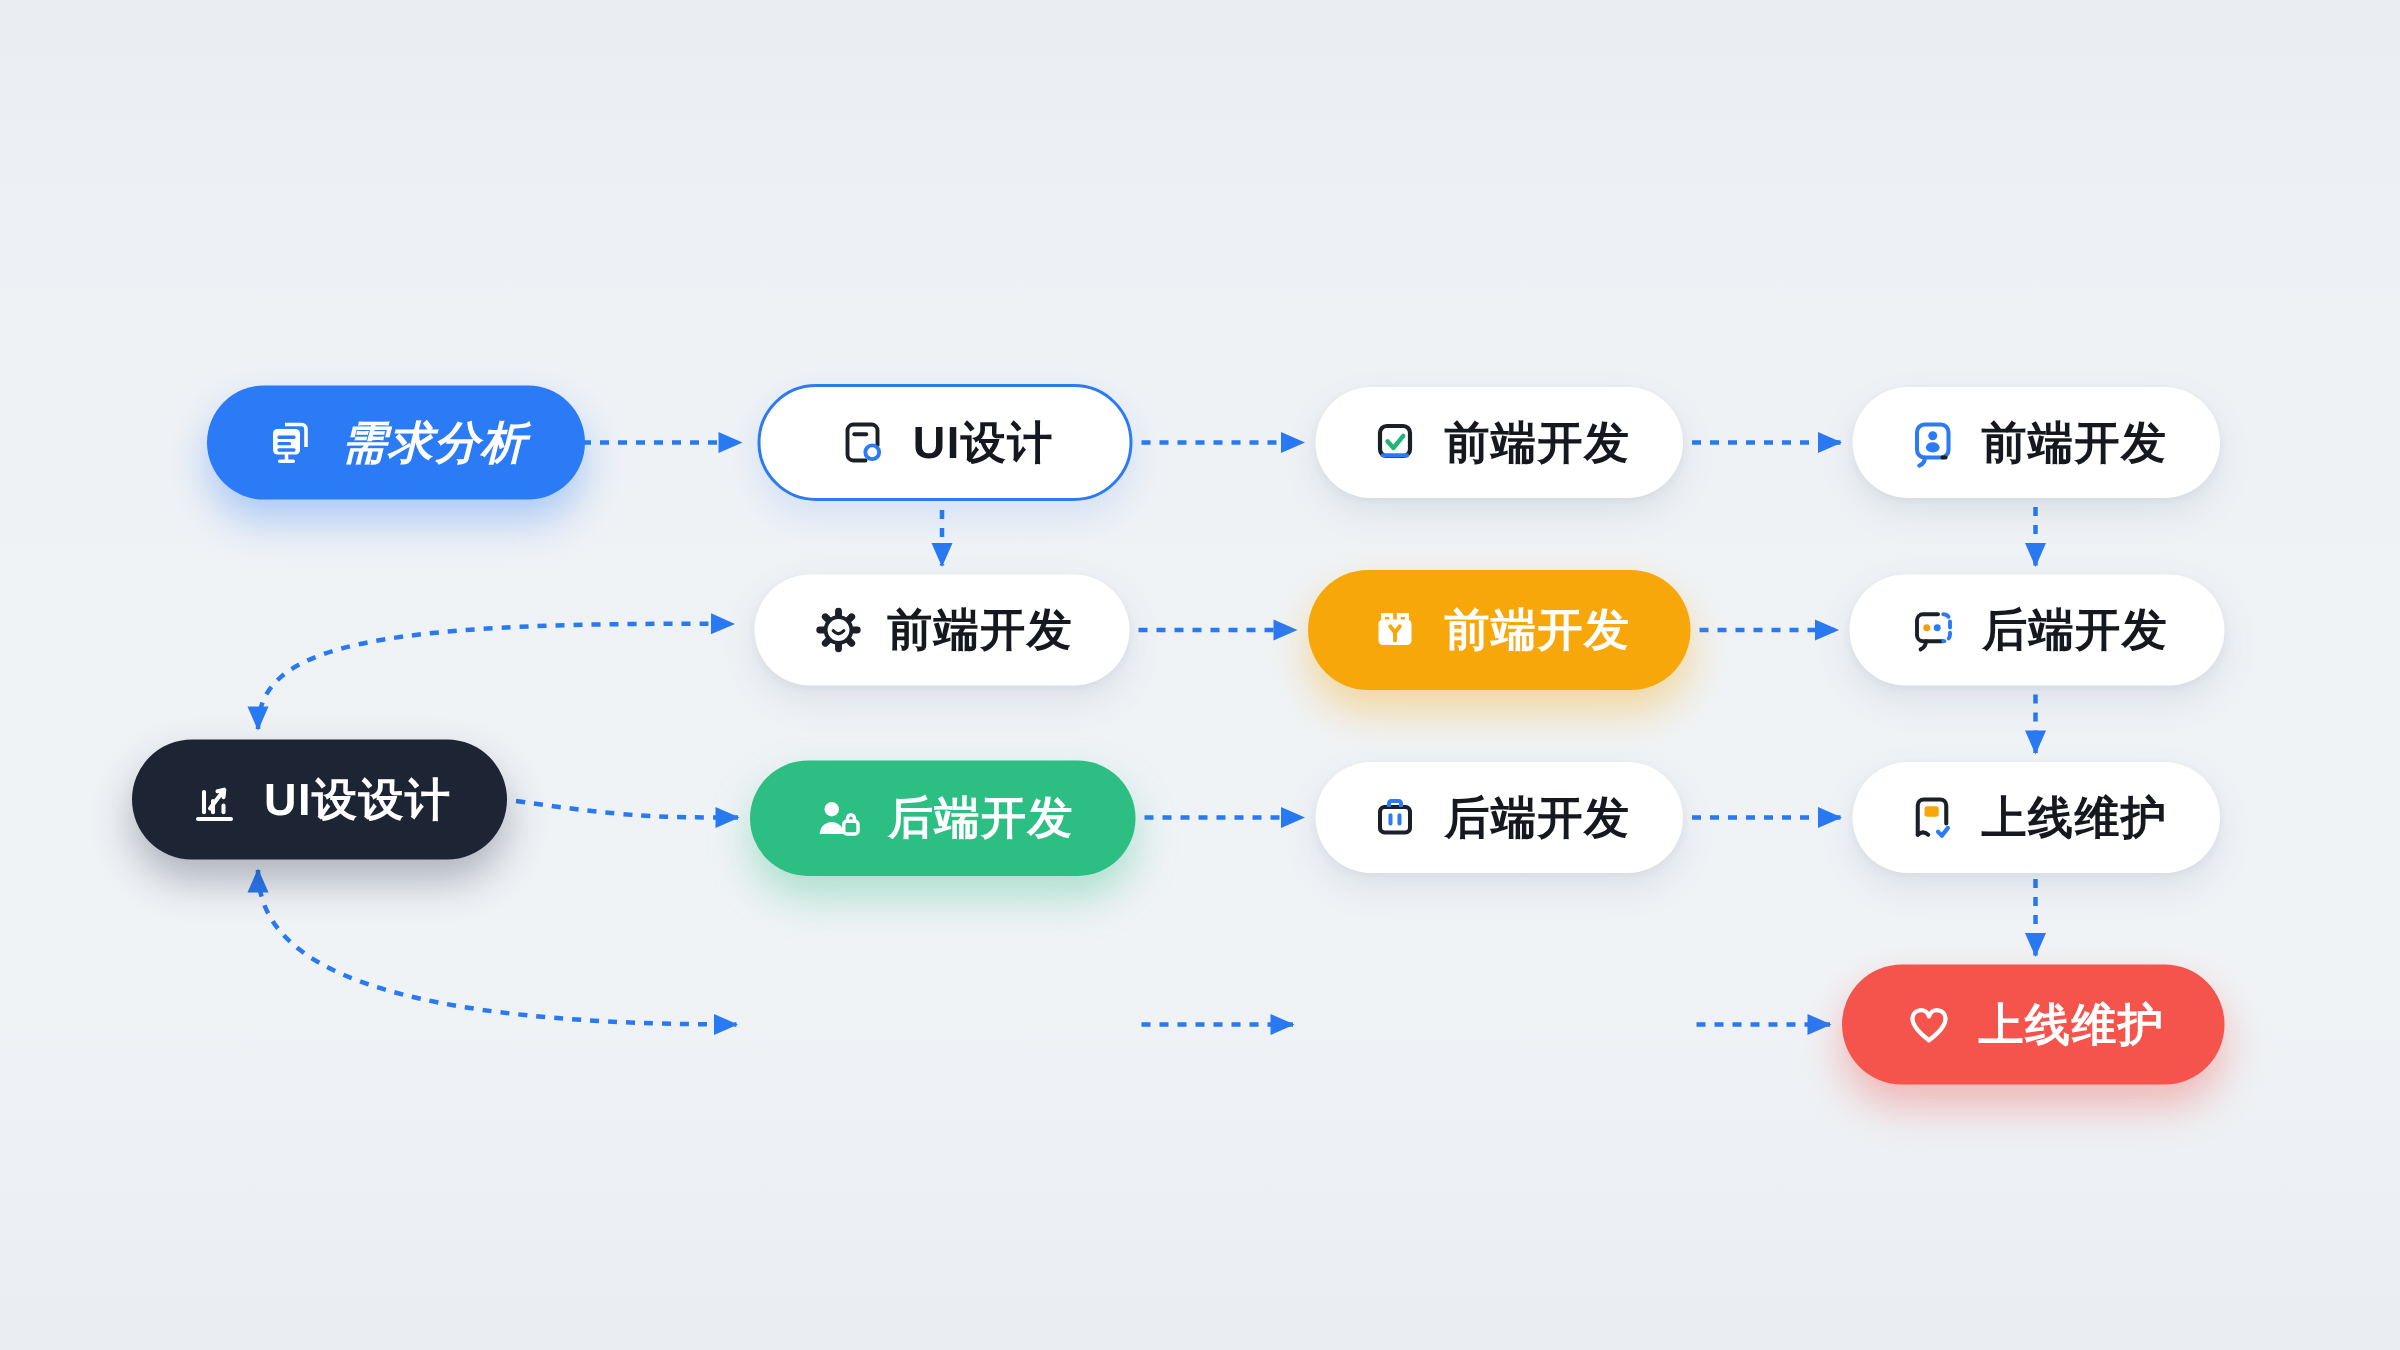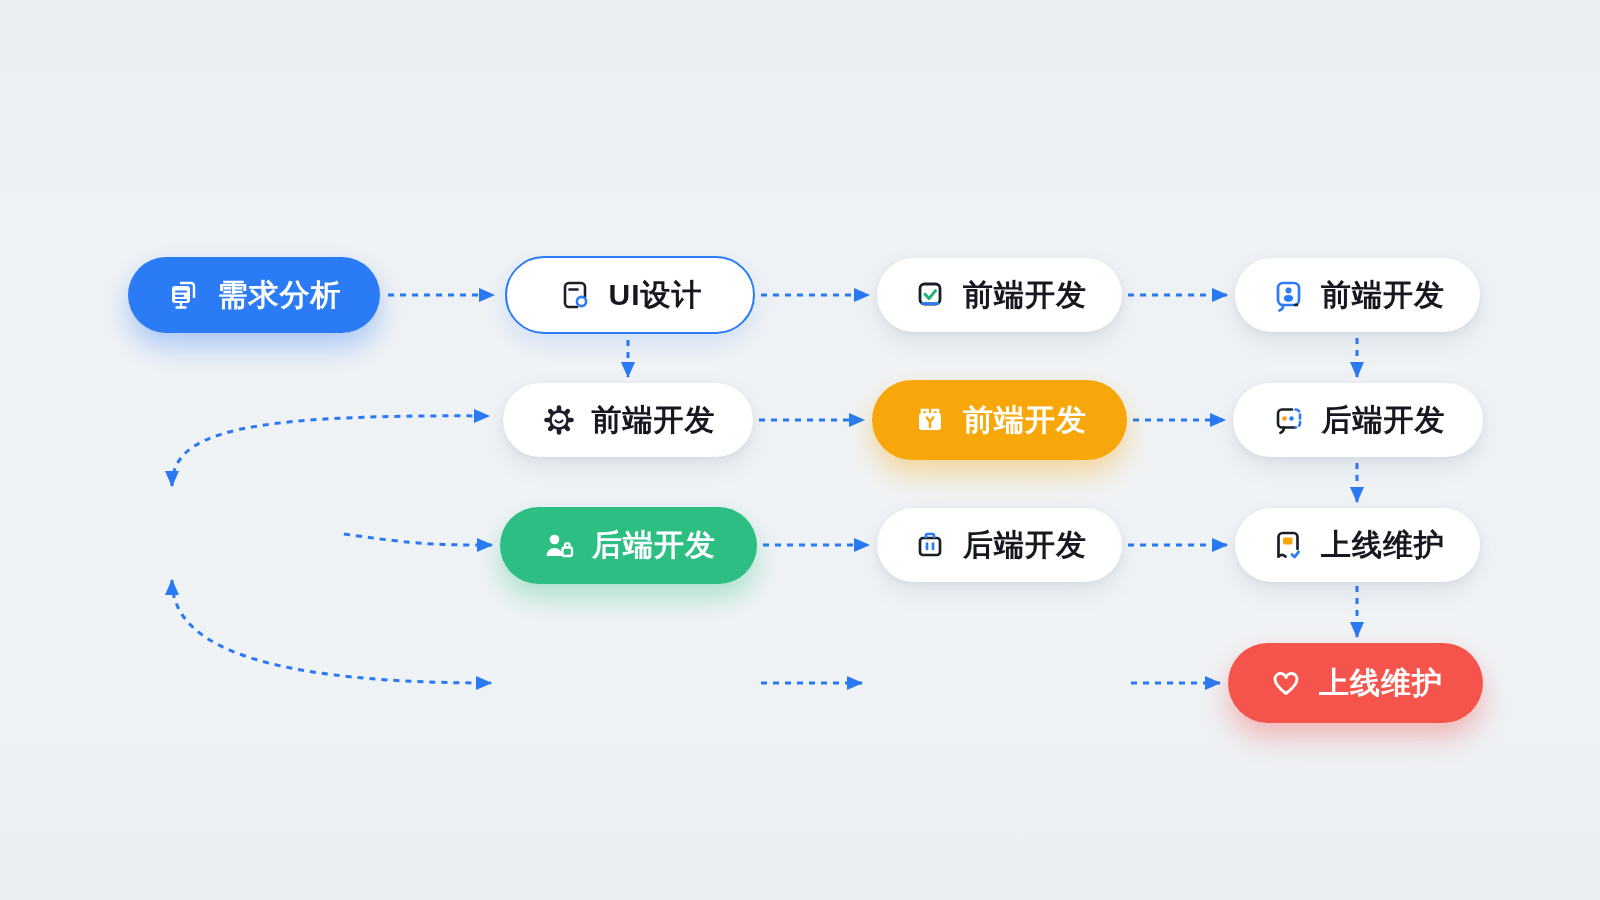--- a/index.html
+++ b/index.html
@@ -55,21 +55,21 @@
     <path class="edge" d="M344,534 C420,545 440,545 492,545" marker-end="url(#ah)"></path>
     <path class="edge" d="M763,545 L869,545" marker-end="url(#ah)"></path>
     <path class="edge" d="M1128,545 L1227,545" marker-end="url(#ah)"></path>
     <path class="edge" d="M1357,463 L1357,502" marker-end="url(#ah)"></path>
     <path class="edge" d="M172,580 C172,638 240,683 491,683" marker-start="url(#ah)" marker-end="url(#ah)"></path>
     <path class="edge" d="M761,683 L862,683" marker-end="url(#ah)"></path>
     <path class="edge" d="M1131,683 L1220,683" marker-end="url(#ah)"></path>
     <path class="edge" d="M1357,586 L1357,637" marker-end="url(#ah)"></path>
   </svg>
 
-  <div class="node v-blue" style="left: 128px; top: 257px; width: 252px; height: 76px; background-color: rgb(43, 123, 246);">
+  <div class="node v-blue" style="left: 138px; top: 257px; width: 252px; height: 76px; background-color: rgb(43, 123, 246); font-style: italic;">
     <span class="icon">
       <svg width="36" height="36" viewBox="0 0 36 36">
         <path d="M13,6 h11 a3,3 0 0 1 3,3 v12" fill="none" stroke="#fff" stroke-width="2.4"></path>
         <rect x="5" y="9" width="18" height="17" rx="3" fill="#fff"></rect>
         <path d="M9,14.5 h10 M9,18.8 h7 M9,23 h10" stroke="#2B7BF6" stroke-width="2.2" stroke-linecap="round"></path>
         <path d="M14,26 v4 M9.5,30.5 h9" stroke="#fff" stroke-width="2.4" stroke-linecap="round"></path>
       </svg>
     </span>
     <span class="label">需求分析</span>
   </div>
@@ -139,20 +139,34 @@
         <path d="M21,7.5 h-10 a4,4 0 0 0 -4,4 v10 a4,4 0 0 0 4,4 h13" fill="none" stroke="#1B1F27" stroke-width="2.6" stroke-linecap="round"></path>
         <path d="M24.5,7.5 a4.5,4.5 0 0 1 4.5,4.5 v9 a4.5,4.5 0 0 1 -4.5,4.5" fill="none" stroke="#2B7BF6" stroke-width="2.6" stroke-linecap="round" stroke-dasharray="4 3.4"></path>
         <circle cx="13.5" cy="16.5" r="2.3" fill="#F59E0B"></circle>
         <circle cx="20.5" cy="16.5" r="2.3" fill="#2B7BF6"></circle>
         <path d="M13,25.5 c0,3 -1.8,4.6 -3.6,5.4" fill="none" stroke="#1B1F27" stroke-width="2.6" stroke-linecap="round"></path>
       </svg>
     </span>
     <span class="label">后端开发</span>
   </div>
 
+  <div class="node v-dark" style="left: 88px; top: 493px; width: 250px; height: 80px; background-color: rgb(29, 36, 51);">
+    <span class="icon">
+      <svg width="36" height="36" viewBox="0 0 36 36">
+        <g stroke="#fff" stroke-width="2.7" stroke-linecap="round" fill="none">
+          <path d="M11,26.5 V13"></path>
+          <path d="M17,26.5 V19"></path>
+          <path d="M15,24 L24.5,11.5 M24.5,11.5 l-0.5,5 M24.5,11.5 l-4.5,1"></path>
+          <path d="M24,26.5 v-4.5"></path>
+          <path d="M7,31 h22"></path>
+        </g>
+      </svg>
+    </span>
+    <span class="label">UI设设计</span>
+  </div>
 
   <div class="node v-green" style="left: 500px; top: 507px; width: 257px; height: 77px; background-color: rgb(45, 190, 131);">
     <span class="icon">
       <svg width="36" height="36" viewBox="0 0 36 36">
         <circle cx="13.5" cy="11.5" r="4.8" fill="#fff"></circle>
         <path d="M5.5,28 a8,8 0 0 1 16,0 z" fill="#fff"></path>
         <rect x="21.5" y="19.5" width="9.5" height="8.5" rx="2" fill="none" stroke="#fff" stroke-width="2.3"></rect>
         <path d="M24,19.5 v-2 a2.3,2.3 0 0 1 4.6,0 v2" fill="none" stroke="#fff" stroke-width="2.3"></path>
       </svg>
     </span>

